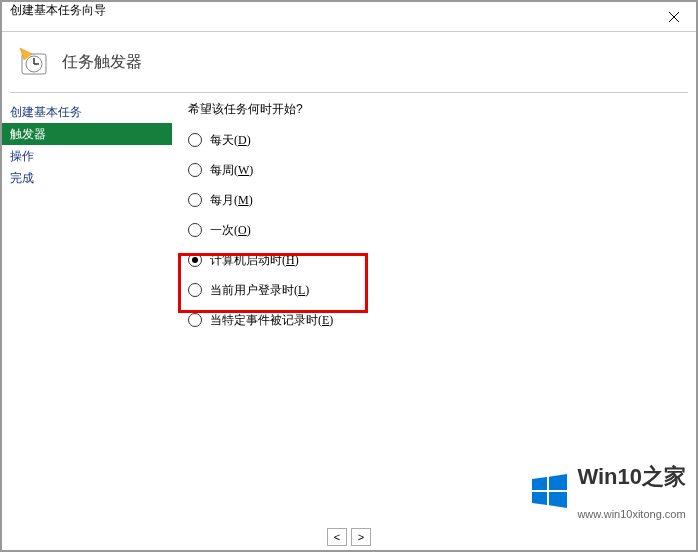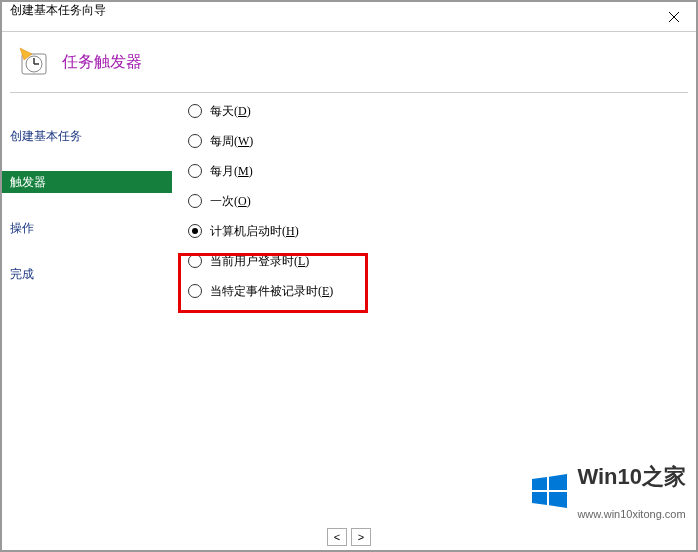--- a/index.html
+++ b/index.html
@@ -5,25 +5,25 @@
     * { box-sizing: border-box; margin: 0; padding: 0; }
     html, body { width: 698px; height: 552px; font-family: "Microsoft YaHei", Arial, sans-serif; font-size: 12px; overflow: hidden; background: #f0f0f0; }
     .outer { width: 698px; height: 552px; border: 2px solid #999; background: #fff; position: relative; }
     .window { width: 694px; height: 548px; background: #fff; position: relative; }
     .titlebar { height: 30px; border-bottom: 1px solid #ccc; display: flex; padding-left: 8px; position: relative; background: #fff; }
     .titlebar-text { font-size: 12px; color: #000; }
     .close-btn { position: absolute; right: 0; top: 0; width: 45px; height: 29px; display: flex; align-items: center; justify-content: center; cursor: pointer; }
     .close-btn svg { width: 10px; height: 10px; }
     .header { height: 60px; display: flex; align-items: center; padding-left: 16px; background: #fff; }
     .header-icon { width: 32px; height: 32px; margin-right: 12px; position: relative; }
-    .header-title { font-size: 16px; color: #a21caf; }
+    .header-title { font-size: 16px; color: #404040; }
     .sep { border-bottom: 1px solid #ccc; margin: 0 8px; }
     .content { display: flex; height: 360px; }
     .sidebar { width: 170px; padding-top: 8px; }
-    .sidebar-item { height: 22px; line-height: 22px; padding-left: 8px; color: #1a3780; cursor: pointer; margin-top: 24px; }
+    .sidebar-item { height: 22px; line-height: 22px; padding-left: 8px; color: #1a3780; cursor: pointer; }
     .sidebar-item.selected { background: #15803d; color: #fff; }
     .main { flex: 1; padding: 8px 0 0 16px; position: relative; }
     .prompt { margin-bottom: 12px; color: #000; }
     .options { display: flex; flex-direction: column; gap: 10px; }
     .radio-row { display: flex; align-items: center; gap: 8px; height: 20px; }
     .radio { width: 14px; height: 14px; border: 1px solid #333; border-radius: 50%; display: inline-flex; align-items: center; justify-content: center; cursor: pointer; }
     .radio.checked::after { content: ""; width: 6px; height: 6px; background: #000; border-radius: 50%; }
     .radio-label { color: #000; cursor: pointer; font-family: Liberation Serif, serif; }
     .radio-label .ul { text-decoration: underline; }
     .highlight-box { position: absolute; border: 3px solid #e60000; left: 176px; top: 251px; width: 190px; height: 60px; pointer-events: none; }
@@ -68,20 +68,21 @@
 
   <div class="content">
     <div class="sidebar">
       <div class="sidebar-item">创建基本任务</div>
       <div class="sidebar-item selected">触发器</div>
       <div class="sidebar-item">操作</div>
       <div class="sidebar-item">完成</div>
     </div>
 
     <div class="main">
+      <div class="prompt">希望该任务何时开始?</div>
       <div class="options">
         <div class="radio-row">
           <span class="radio"></span>
           <span class="radio-label"><span>每天</span>(<span class="ul">D</span>)</span>
         </div>
         <div class="radio-row">
           <span class="radio"></span>
           <span class="radio-label"><span>每周</span>(<span class="ul">W</span>)</span>
         </div>
         <div class="radio-row">

